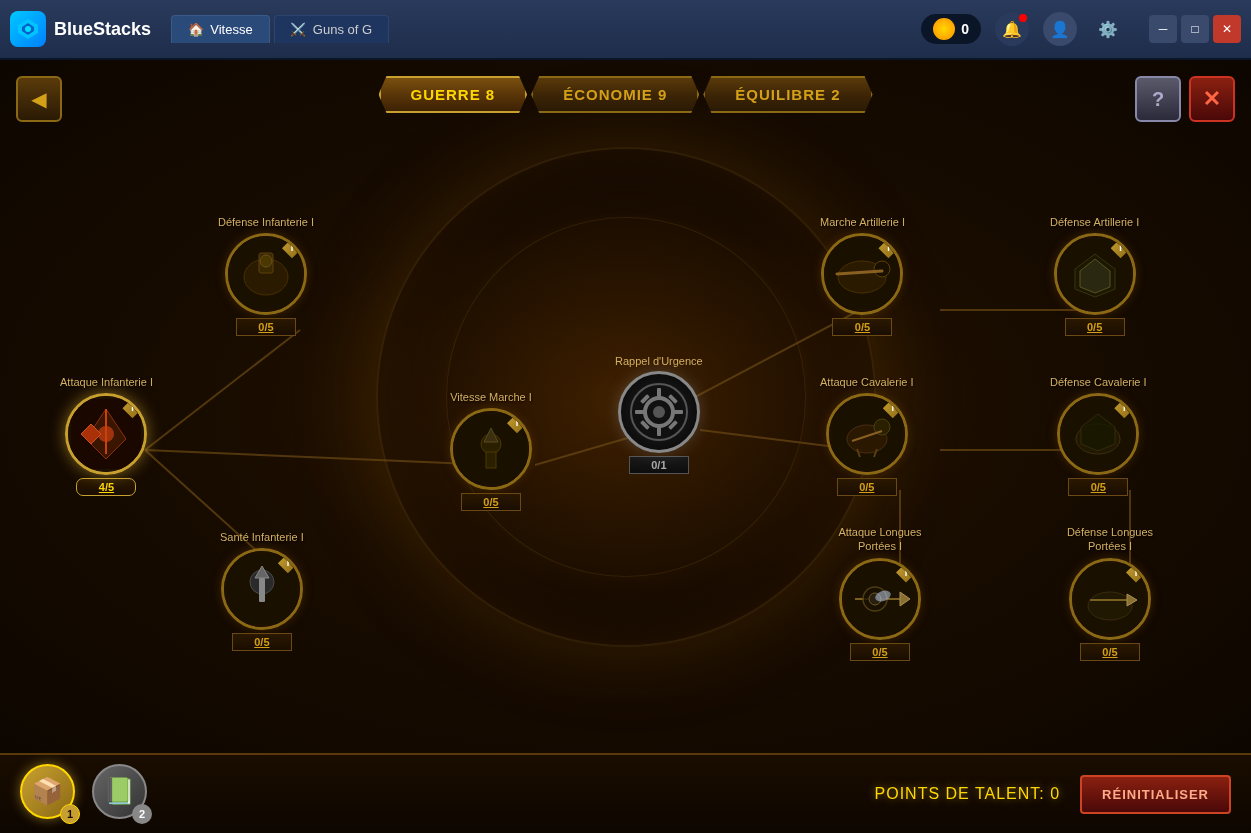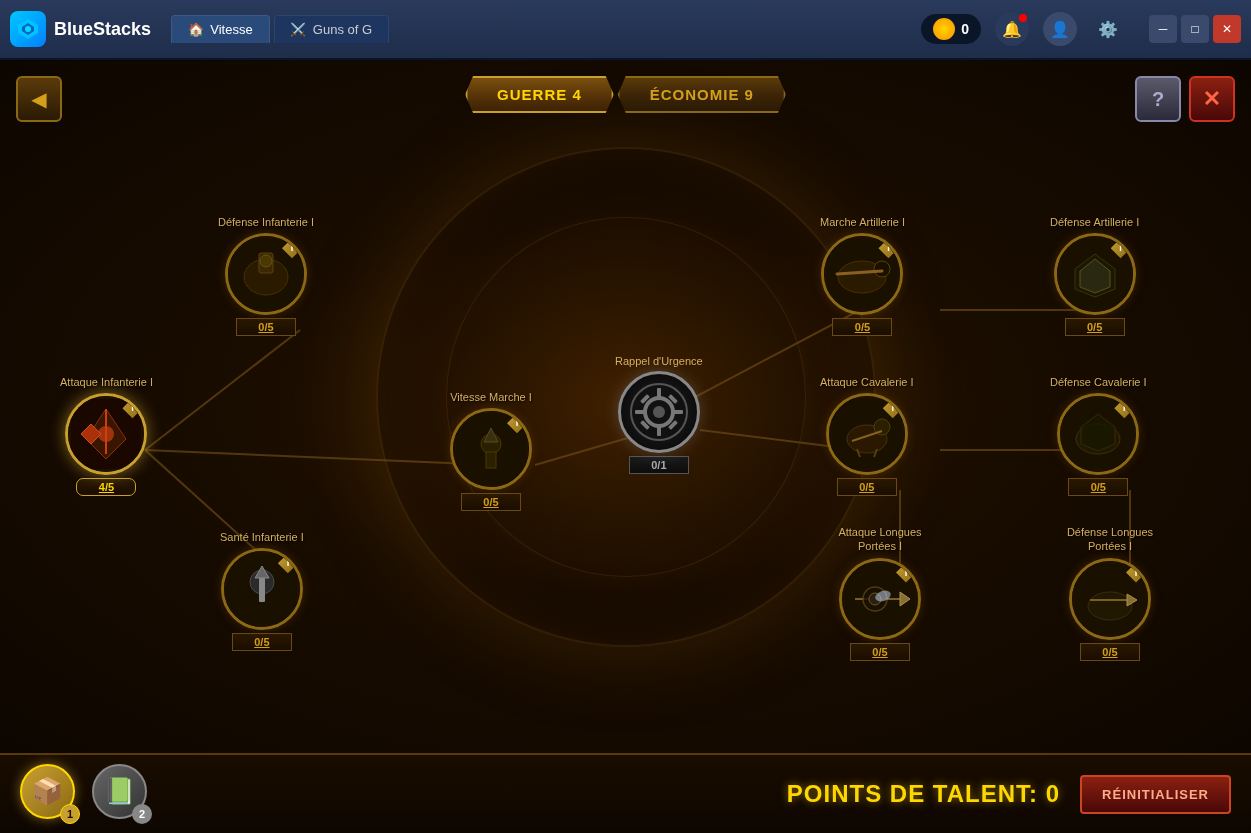--- a/index.html
+++ b/index.html
@@ -272,21 +272,21 @@
     }
     .talent-book2-badge {
       position: absolute; bottom: 0; right: 0;
       background: #888; color: #fff;
       width: 20px; height: 20px; border-radius: 50%;
       font-size: 11px; font-weight: bold;
       display: flex; align-items: center; justify-content: center;
     }
     .talent-points {
       margin-left: auto; margin-right: 20px;
-      color: #ffd700; font-size: 24px; font-weight: bold;
+      color: #ffd700; font-size: 16px; font-weight: normal;
       letter-spacing: 1px;
       text-shadow: 0 0 8px rgba(255,215,0,0.5);
     }
     .reset-btn {
       padding: 10px 20px;
       background: linear-gradient(180deg, #8a2010 0%, #4a0808 100%);
       border: 2px solid #cc4422;
       color: #ffaa88; font-size: 13px; font-weight: bold;
       cursor: pointer; letter-spacing: 1px;
       border-radius: 4px;
@@ -371,24 +371,27 @@
   </svg>
 
   <div class="back-btn">◀</div>
 
   <div class="help-btn">?</div>
 
   <div class="close-btn">✕</div>
 
   <div class="top-tabs">
     <div class="game-tab active">
-      <span>GUERRE 4</span>
+      <span>GUERRE 8</span>
     </div>
     <div class="game-tab">
       <span>ÉCONOMIE 9</span>
+    </div>
+    <div class="game-tab">
+      <span>ÉQUILIBRE 2</span>
     </div>
   </div>
 
   <div class="skill-node" style="left:218px; top:155px;">
     <div class="skill-label">Défense Infanterie I</div>
     <div class="skill-circle">
       <div class="skill-circle-inner">
         <svg width="70" height="70" viewBox="0 0 70 70">
           <rect width="70" height="70" fill="#1a1000"></rect>
           <ellipse cx="35" cy="38" rx="22" ry="18" fill="#2a1a00" stroke="#4a3000" stroke-width="1"></ellipse>

